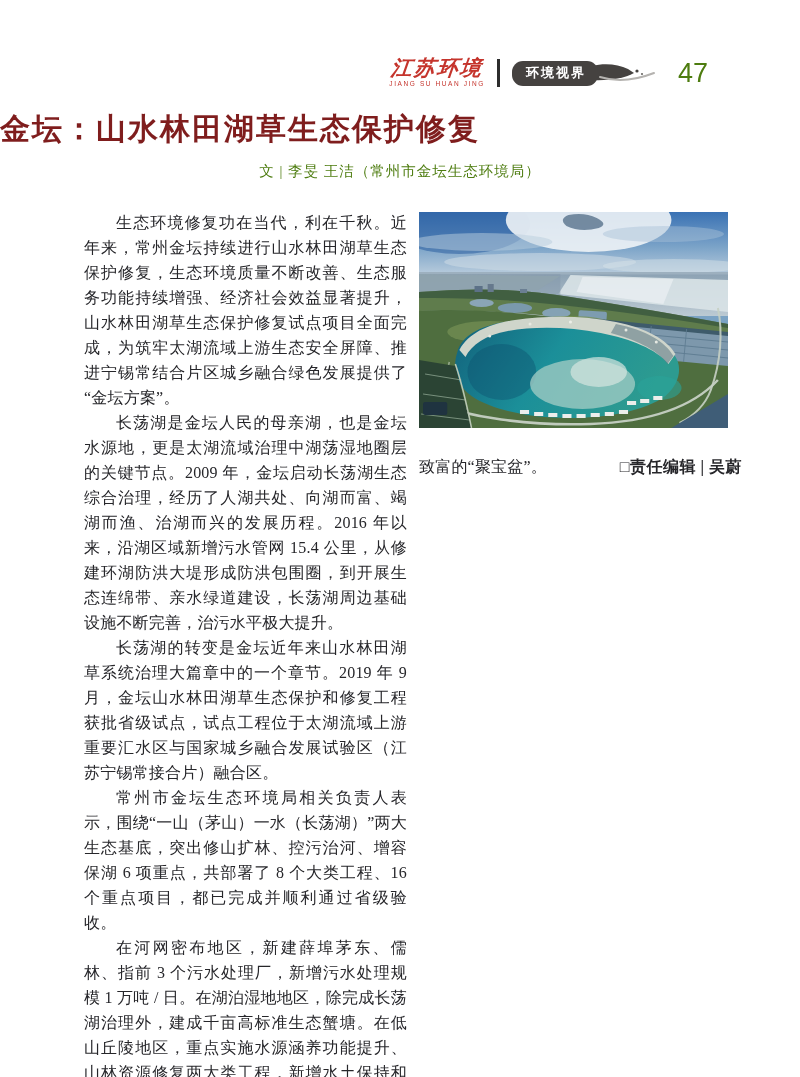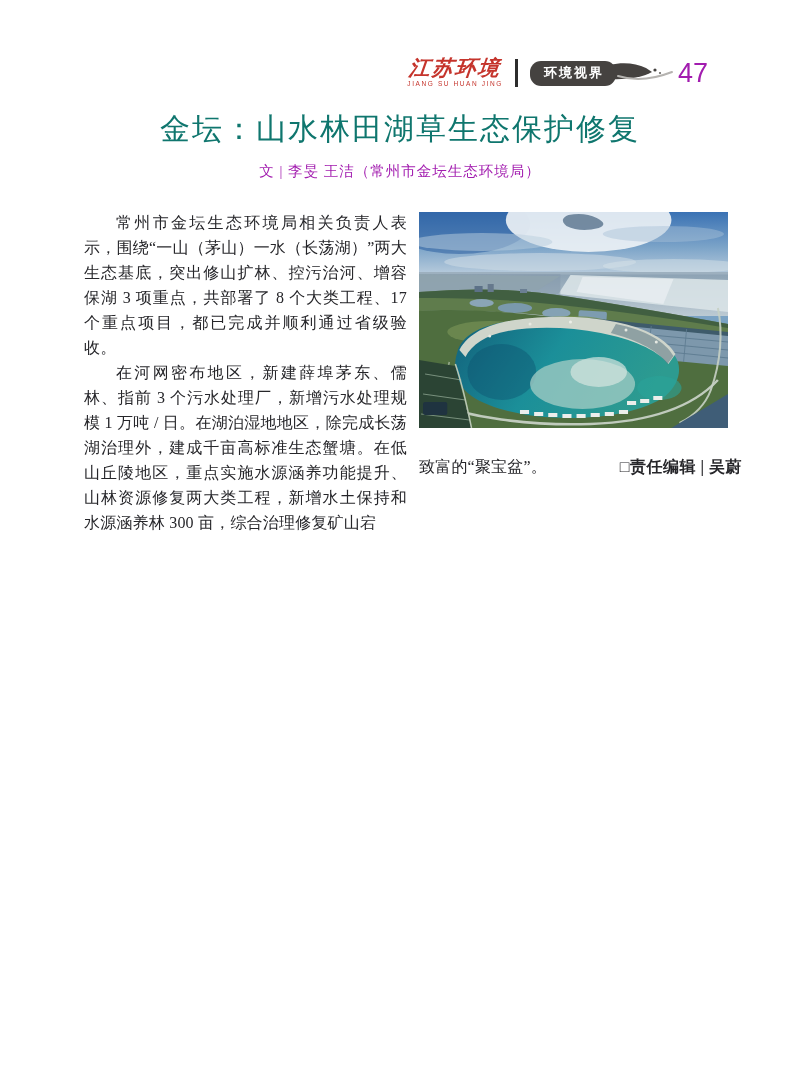--- a/index.html
+++ b/index.html
@@ -24,43 +24,43 @@
     font-size:21px;letter-spacing:2px;color:#c5342c;
     transform:skewX(-6deg);
     white-space:nowrap;
   }
   .logo-py{
     font-family:"Liberation Sans",sans-serif;
     font-size:6.5px;letter-spacing:1.6px;color:#c5342c;
     margin-top:2px;white-space:nowrap;
   }
   .header-divider{width:3px;height:28px;background:#2d2d2d;margin:0 12px;}
-  .badge-wrap{display:flex;}
+  .badge-wrap{display:flex;align-items:center;}
   .badge{
     background:#454240;color:#ffffff;
     font-family:"Liberation Sans",sans-serif;
     font-size:13px;font-weight:bold;letter-spacing:2px;
     padding:3px 12px 4px 14px;border-radius:11px;
     white-space:nowrap;position:relative;z-index:2;
   }
   .brush-tail{margin-left:-6px;z-index:1;}
   .page-number{
     font-family:"Liberation Sans",sans-serif;
-    font-size:27px;color:#a21caf;margin-left:4px;line-height:1;
+    font-size:27px;color:#4d7c0f;margin-left:22px;line-height:1;
   }
   
   .title{
-    margin-top:16px;text-align:center;
+    margin-top:16px;
     font-family:"Liberation Sans","DejaVu Sans",sans-serif;
-    font-weight:normal;color:#0f766e;
+    font-weight:bold;color:#7f1d1d;
     font-size:30px;line-height:41px;letter-spacing:2px;
   }
   .byline{
     margin-top:13px;text-align:center;
-    font-size:14.5px;color:#a21caf;letter-spacing:1px;
+    font-size:14.5px;color:#4d7c0f;letter-spacing:1px;
   }
   
   .columns{
     display:flex;gap:12px;
     padding:0 58px 0 84px;margin-top:29px;
   }
   .col{width:323px;flex:0 0 323px;}
   .para{
     margin:0;text-align:justify;
     font-size:16px;line-height:25px;letter-spacing:0.2px;
@@ -105,21 +105,24 @@
 
   <div class="title">
     <div>金坛：山水林田湖草生态保护修复</div>
   </div>
 
   <div class="byline">文 | 李旻  王洁（常州市金坛生态环境局）</div>
 
   <div class="columns">
 
     <div class="col">
-        <p class="para indent">常州市金坛生态环境局相关负责人表示，围绕“一山（茅山）一水（长荡湖）”两大生态基底，突出修山扩林、控污治河、增容保湖 3 项重点，共部署了 8 个大类工程、17 个重点项目，都已完成并顺利通过省级验收。</p>
+        <p class="para indent">生态环境修复功在当代，利在千秋。近年来，常州金坛持续进行山水林田湖草生态保护修复，生态环境质量不断改善、生态服务功能持续增强、经济社会效益显著提升，山水林田湖草生态保护修复试点项目全面完成，为筑牢太湖流域上游生态安全屏障、推进宁锡常结合片区城乡融合绿色发展提供了“金坛方案”。</p>
+        <p class="para indent">长荡湖是金坛人民的母亲湖，也是金坛水源地，更是太湖流域治理中湖荡湿地圈层的关键节点。2009 年，金坛启动长荡湖生态综合治理，经历了人湖共处、向湖而富、竭湖而渔、治湖而兴的发展历程。2016 年以来，沿湖区域新增污水管网 15.4 公里，从修建环湖防洪大堤形成防洪包围圈，到开展生态连绵带、亲水绿道建设，长荡湖周边基础设施不断完善，治污水平极大提升。</p>
+        <p class="para indent">长荡湖的转变是金坛近年来山水林田湖草系统治理大篇章中的一个章节。2019 年 9 月，金坛山水林田湖草生态保护和修复工程获批省级试点，试点工程位于太湖流域上游重要汇水区与国家城乡融合发展试验区（江苏宁锡常接合片）融合区。</p>
+        <p class="para indent">常州市金坛生态环境局相关负责人表示，围绕“一山（茅山）一水（长荡湖）”两大生态基底，突出修山扩林、控污治河、增容保湖 6 项重点，共部署了 8 个大类工程、16 个重点项目，都已完成并顺利通过省级验收。</p>
         <p class="para indent">在河网密布地区，新建薛埠茅东、儒林、指前 3 个污水处理厂，新增污水处理规模 1 万吨 / 日。在湖泊湿地地区，除完成长荡湖治理外，建成千亩高标准生态蟹塘。在低山丘陵地区，重点实施水源涵养功能提升、山林资源修复两大类工程，新增水土保持和水源涵养林 300 亩，综合治理修复矿山宕</p>
       </div>
 
     <div class="col">
 
       <div class="photo">
         <svg viewBox="0 0 306 216" preserveAspectRatio="none">
           <defs>
             <linearGradient id="sky" x1="0" y1="0" x2="0" y2="1">
               <stop offset="0" stop-color="#3a72b4"></stop>

